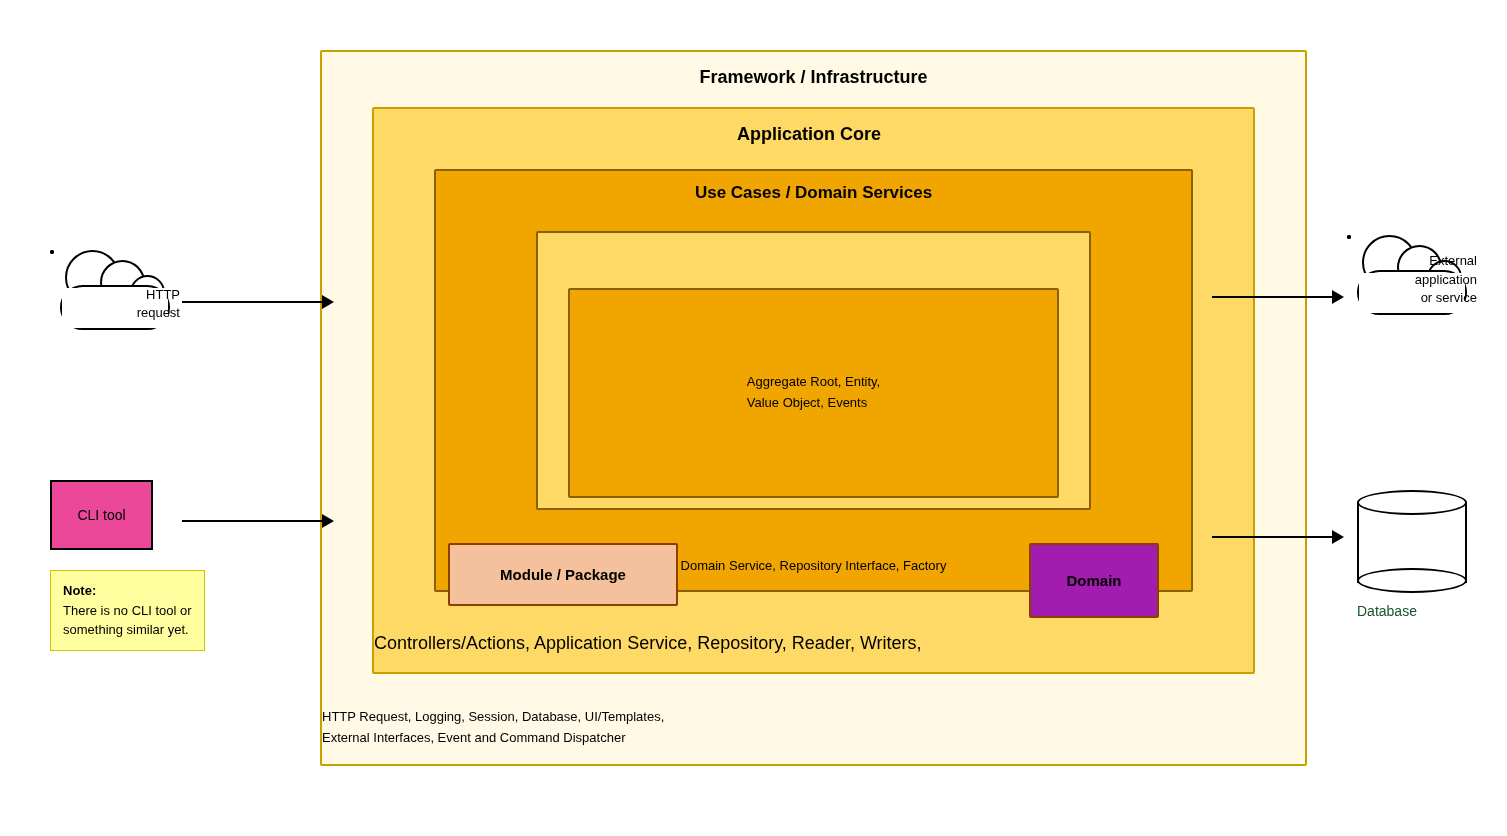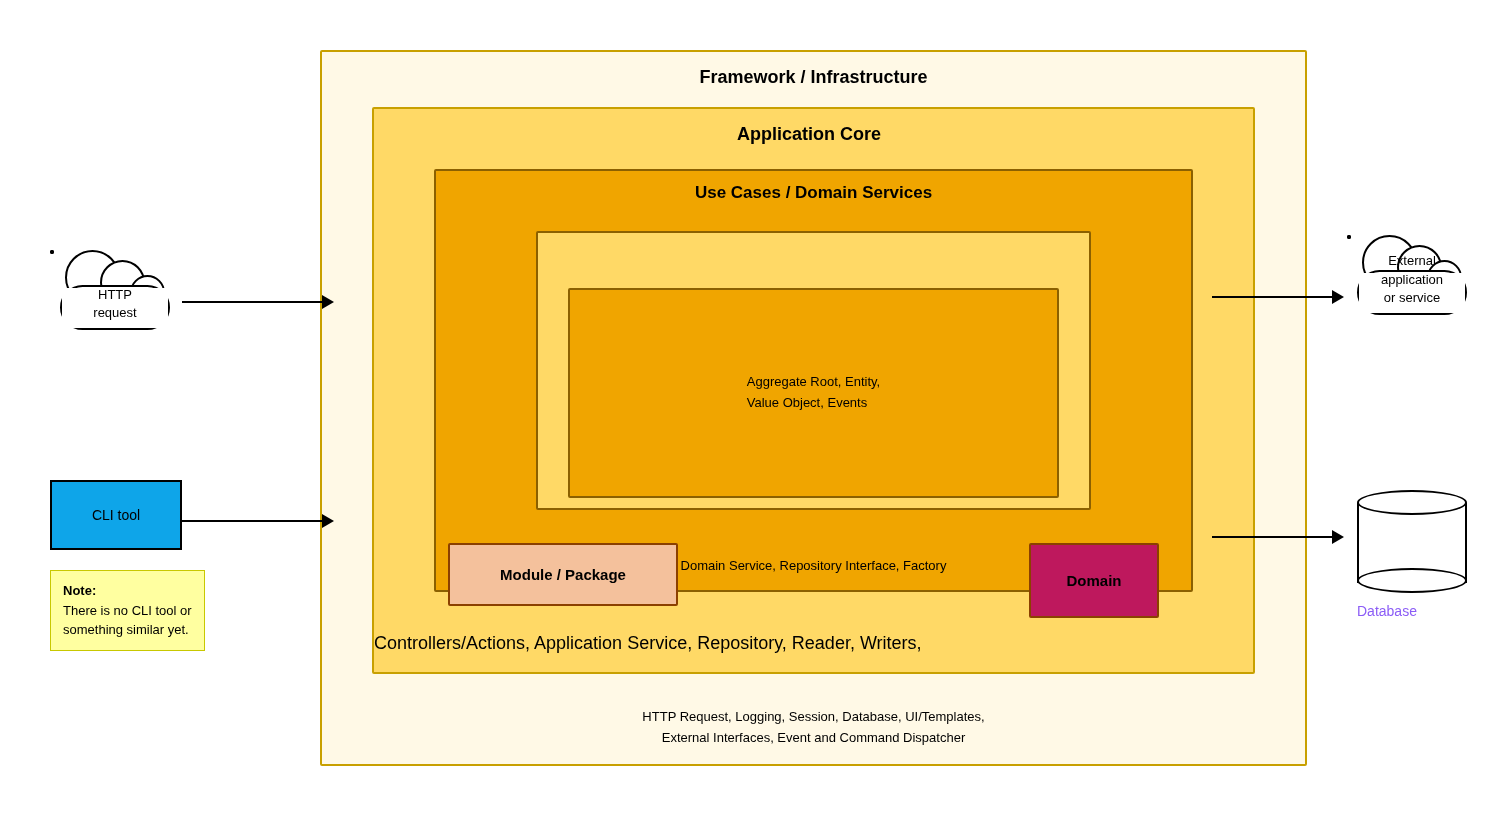--- a/index.html
+++ b/index.html
@@ -181,21 +181,21 @@
       text-align: center;
     }
 
     
     .domain-box {
       position: absolute;
       top: 310px;
       right: -70px;
       width: 130px;
       height: 75px;
-      background: #be185d;
+      background: #a21caf;
       border: 2px solid #8b4000;
       border-radius: 2px;
       display: flex;
       align-items: center;
       justify-content: center;
       z-index: 10;
     }
 
     .domain-box-label {
       font-weight: bold;
@@ -270,21 +270,21 @@
       right: 12px;
       height: 40px;
       background: #fff;
     }
 
     .cloud-text {
       position: absolute;
       bottom: 8px;
       left: 0;
       right: 0;
-      text-align: center;
+      text-align: right;
       font-size: 13px;
       color: #000;
       line-height: 1.4;
       z-index: 2;
       margin-top: 8px;
     }
 
     .arrow-line {
       background: #000;
       height: 2px;
@@ -328,31 +328,31 @@
       height: 25px;
       background: #fff;
       border: 2px solid #000;
       border-radius: 50%;
     }
 
     .db-label {
       margin-top: 20px;
       font-size: 14px;
       font-weight: normal;
-      color: #8b5cf6;
+      color: #14532d;
     }
 
     
     .cli-box {
       position: absolute;
       left: 30px;
       top: 460px;
-      width: 132px;
+      width: 103px;
       height: 70px;
-      background: #0ea5e9;
+      background: #ec4899;
       border: 2px solid #000;
     }
 
     .cli-label {
       position: absolute;
       top: 50%;
       left: 50%;
       transform: translate(-50%, -50%);
       font-size: 14px;
       color: #000;
@@ -396,21 +396,20 @@
       right: 20px;
       top: 470px;
     }
 
     
     .framework-bottom-text {
       position: absolute;
       bottom: 15px;
       left: 0;
       right: 0;
-      text-align: center;
       font-size: 13px;
       color: #000;
       line-height: 1.6;
     }
   </style>
 </head>
 <body>
 
 <div class="diagram-container">
 

